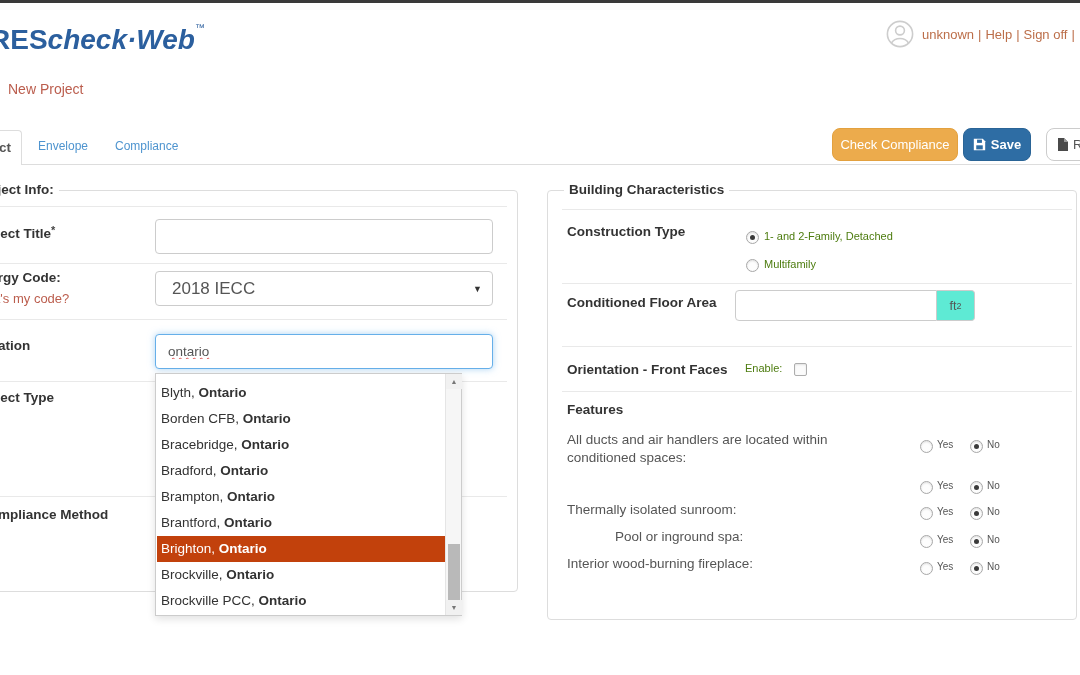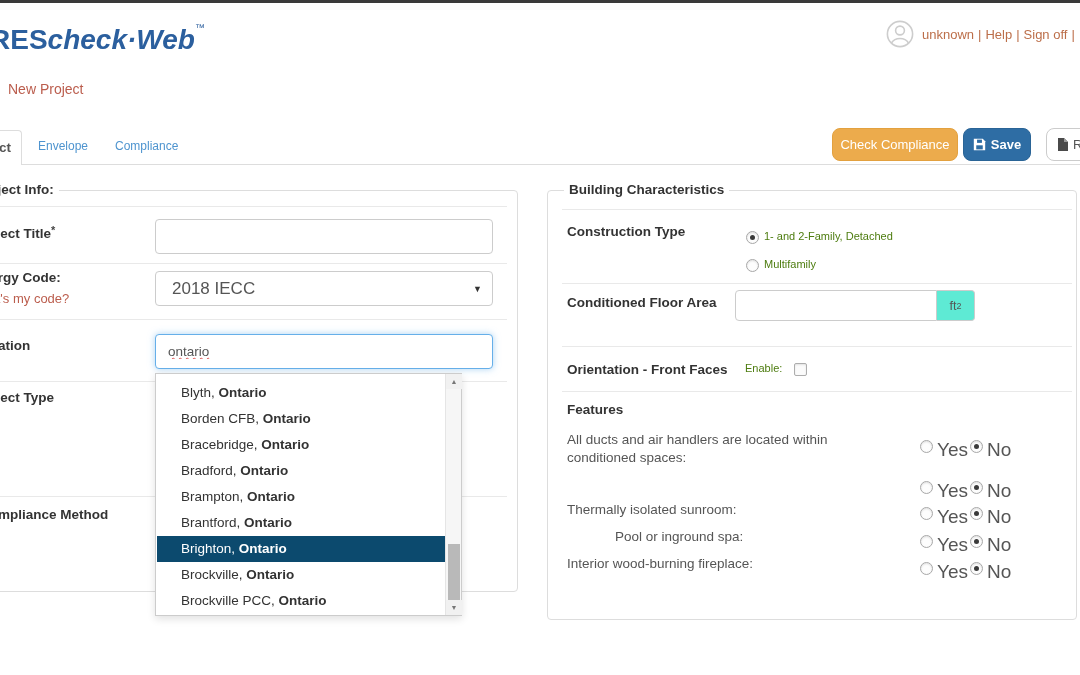--- a/index.html
+++ b/index.html
@@ -51,35 +51,35 @@
   .input-focus { border:1px solid #66afe9; box-shadow:0 0 7px rgba(102,175,233,.55); }
   .squiggle { text-decoration:underline wavy #e05252; text-decoration-thickness:1px; }
 
   .select { border:1px solid #ccc; border-radius:4px; background:#fff; display:flex; align-items:center; }
   .select .val { font-size:17px; color:#555; padding-left:16px; }
   .select .caret { position:absolute; right:10px; top:12px; font-size:9px; color:#333; }
 
   .dropdown { left:155px; top:373px; width:307px; height:243px; background:#fff;
     border:1px solid #ccc; z-index:10; box-shadow:0 3px 8px rgba(0,0,0,.12); }
   .dd-item { position:absolute; left:1px; width:289px; height:26px; font-size:13.5px; color:#333;
-    padding-left:24px; line-height:26px; white-space:nowrap; cursor:pointer; }
-  .dd-item.hl { background:#0c4a6e; color:#fff; }
+    padding-left:4px; line-height:26px; white-space:nowrap; cursor:pointer; }
+  .dd-item.hl { background:#c2410c; color:#fff; }
   .dd-scroll { position:absolute; right:0; top:0; width:16px; height:241px; background:#f6f6f6; border-left:1px solid #e5e5e5; }
   .dd-arrow { position:absolute; left:0; width:16px; height:15px; font-size:7px; color:#777; text-align:center; line-height:15px; background:#f1f1f1; }
   .dd-thumb { position:absolute; left:2px; top:170px; width:12px; height:57px; background:#b9b9b9; }
 
   .radio { position:absolute; width:13px; height:13px; border:1px solid #a8a8a8; border-radius:50%;
     background:#fdfdfd; box-shadow:inset 0 1px 2px rgba(0,0,0,.12); }
   .radio.sel::after { content:""; position:absolute; left:3px; top:3px; width:5px; height:5px; border-radius:50%; background:#3a3a3a; }
   .checkbox { position:absolute; width:13px; height:13px; border:1px solid #adadad; background:#fbfbfb; border-radius:2px; box-shadow:inset 0 1px 2px rgba(0,0,0,.1); }
 
   .addon { background:#5eead4; border:1px solid #ccc; border-left:none; border-radius:0 4px 4px 0;
     font-size:12.5px; color:#555; display:flex; align-items:center; justify-content:center; }
   .feature-lbl { font-size:13.5px; color:#555; line-height:18px; }
-  .yn { font-size:19px; color:#555; }
+  .yn { font-size:10px; color:#555; }
 </style>
 </head>
 <body>
 
 <div class="screen">
 
   <div class="abs topbar"></div>
 
   <div class="abs logo">
     <span class="lg-pre">RES</span><span class="lg-suf">check·Web</span><span class="lg-tm">™</span>

